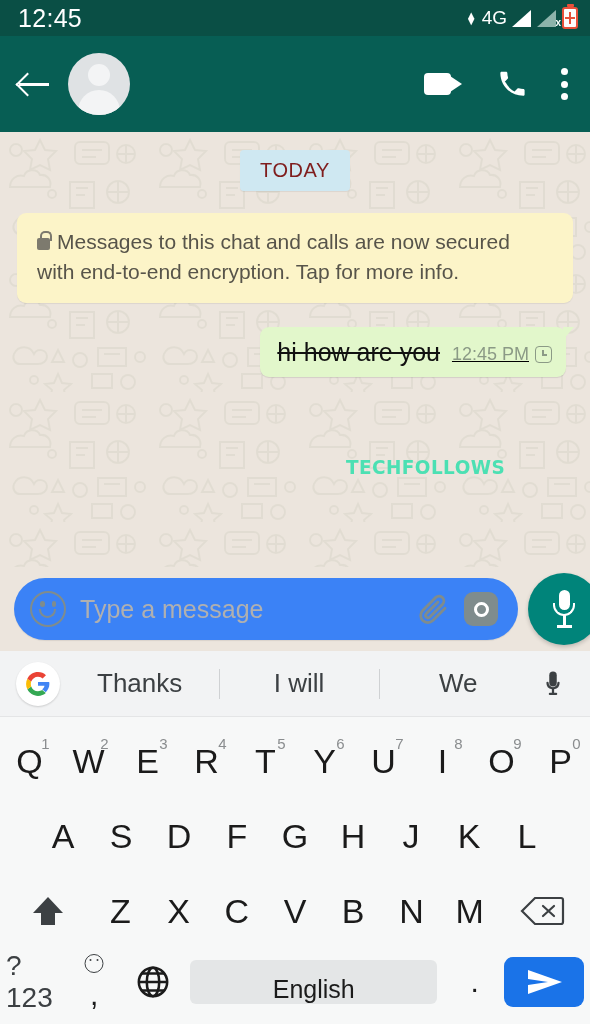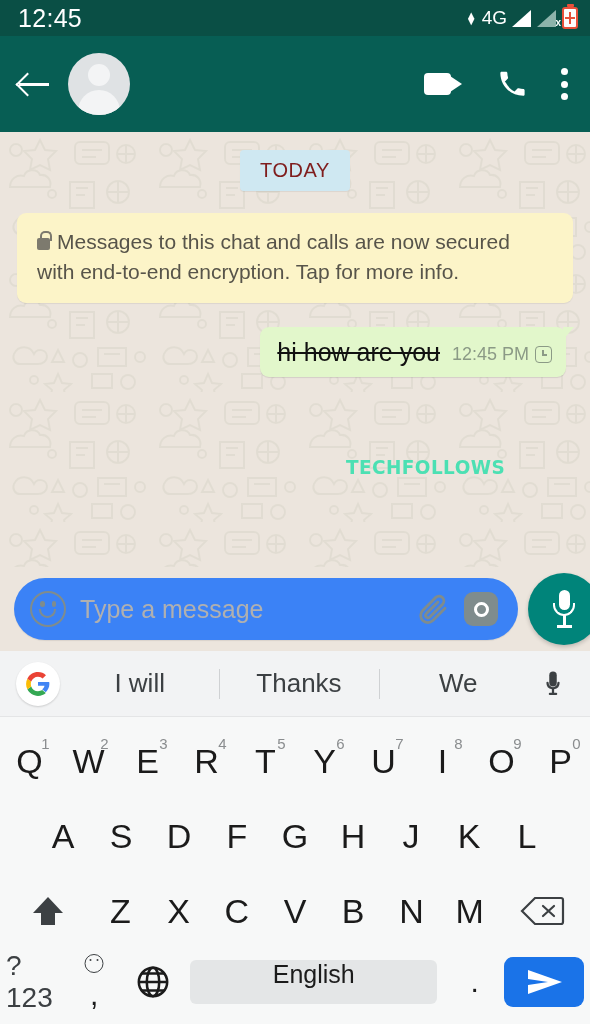--- a/index.html
+++ b/index.html
@@ -124,21 +124,21 @@
   }
   .bubble::after {
     content:""; position:absolute; right:-8px; top:0; width:0; height:0;
     border-style:solid; border-width:0 0 13px 11px;
     border-color:transparent transparent transparent #e2f7cb;
   }
   .bubble-text {
     font-size:25px; color:#111; text-decoration:line-through;
     text-decoration-thickness:2px; line-height:30px;
   }
-  .meta { display:flex; align-items:center; gap:6px; padding-bottom:2px; }
+  .meta { display:flex; align-items:center; gap:6px; padding-bottom:2px;text-decoration:underline; }
   .meta-time { font-size:18px; color:#8b9a86; white-space:nowrap; }
   .clock-ic {
     width:17px; height:17px; border:1.8px solid #8b9a86; border-radius:4px; position:relative;
   }
   .clock-ic::before { content:""; position:absolute; left:6px; top:3px; width:1.6px; height:5px; background:#8b9a86; }
   .clock-ic::after { content:""; position:absolute; left:6px; top:7px; width:5px; height:1.6px; background:#8b9a86; }
 
   .watermark {
     position:absolute; right:78px; bottom:88px; z-index:3;
     font-family:"DejaVu Sans", sans-serif; font-weight:700; font-size:20px;
@@ -247,21 +247,21 @@
   }
   .comma-key .smiley::before, .comma-key .smiley::after {
     content:""; position:absolute; top:4px; width:2px; height:2px; border-radius:50%; background:#3c4043;
   }
   .comma-key .smiley::before { left:4px; }
   .comma-key .smiley::after { right:4px; }
   .comma-key .cm { position:absolute; top:30px; left:50%; transform:translateX(-50%); font-size:30px; color:#1b1b1b; }
   .globe { width:34px; height:34px; }
   .space {
     flex:4.2 1 0; height:44px; background:#e4e6e7; border-radius:6px;
-    display:flex; align-items:flex-start; justify-content:center; cursor:pointer; margin:0 8px;
+    display:flex; align-items:flex-end; justify-content:center; cursor:pointer; margin:0 8px;
   }
   .space span { font-size:25px; color:#1b1b1b; }
   .period { font-size:30px; color:#1b1b1b; }
   .send-key {
     flex:1.15 1 0; display:flex; align-items:center; justify-content:center; cursor:pointer;
   }
   .send-btn {
     width:80px; height:50px; background:#1a73e8; border-radius:9px;
     display:flex; align-items:center; justify-content:center;
   }
@@ -399,22 +399,22 @@
   <div class="suggest">
     <div class="glogo">
       <svg width="26" height="26" viewBox="0 0 48 48">
         <path fill="#4285F4" d="M45 24c0-1.6-.1-2.7-.4-3.9H24v7.1h12c-.2 1.9-1.5 4.7-4.4 6.6l6.7 5.2C42.2 35.3 45 30.1 45 24z"></path>
         <path fill="#34A853" d="M24 46c5.9 0 10.9-2 14.5-5.3l-6.9-5.4c-1.9 1.3-4.4 2.2-7.6 2.2-5.8 0-10.7-3.8-12.5-9.1l-7.1 5.5C8 41.2 15.4 46 24 46z"></path>
         <path fill="#FBBC05" d="M11.5 28.4c-.5-1.4-.8-2.9-.8-4.4s.3-3 .7-4.4l-7.1-5.5C2.8 17 2 20.4 2 24s.8 7 2.3 9.9l7.2-5.5z"></path>
         <path fill="#EA4335" d="M24 10.4c4.1 0 6.9 1.8 8.5 3.3l6.2-6C34.9 4.3 29.9 2 24 2 15.4 2 8 6.8 4.3 14.1l7.1 5.5c1.9-5.3 6.8-9.2 12.6-9.2z"></path>
       </svg>
     </div>
     <div class="sug-items">
+      <div class="sug">Thanks</div>
       <div class="sug">I will</div>
-      <div class="sug">Thanks</div>
       <div class="sug">We</div>
     </div>
     <svg class="sug-mic" viewBox="0 0 24 24" fill="#3c4043">
       <path d="M12 14a3 3 0 0 0 3-3V5a3 3 0 1 0-6 0v6a3 3 0 0 0 3 3z"></path>
       <path d="M17.3 11a.9.9 0 1 0-1.8 0 3.5 3.5 0 0 1-7 0 .9.9 0 1 0-1.8 0 5.3 5.3 0 0 0 4.4 5.2V19h-1.6a.9.9 0 1 0 0 1.8h5a.9.9 0 1 0 0-1.8h-1.6v-2.8A5.3 5.3 0 0 0 17.3 11z"></path>
     </svg>
   </div>
 
   <div class="keyboard">
 

